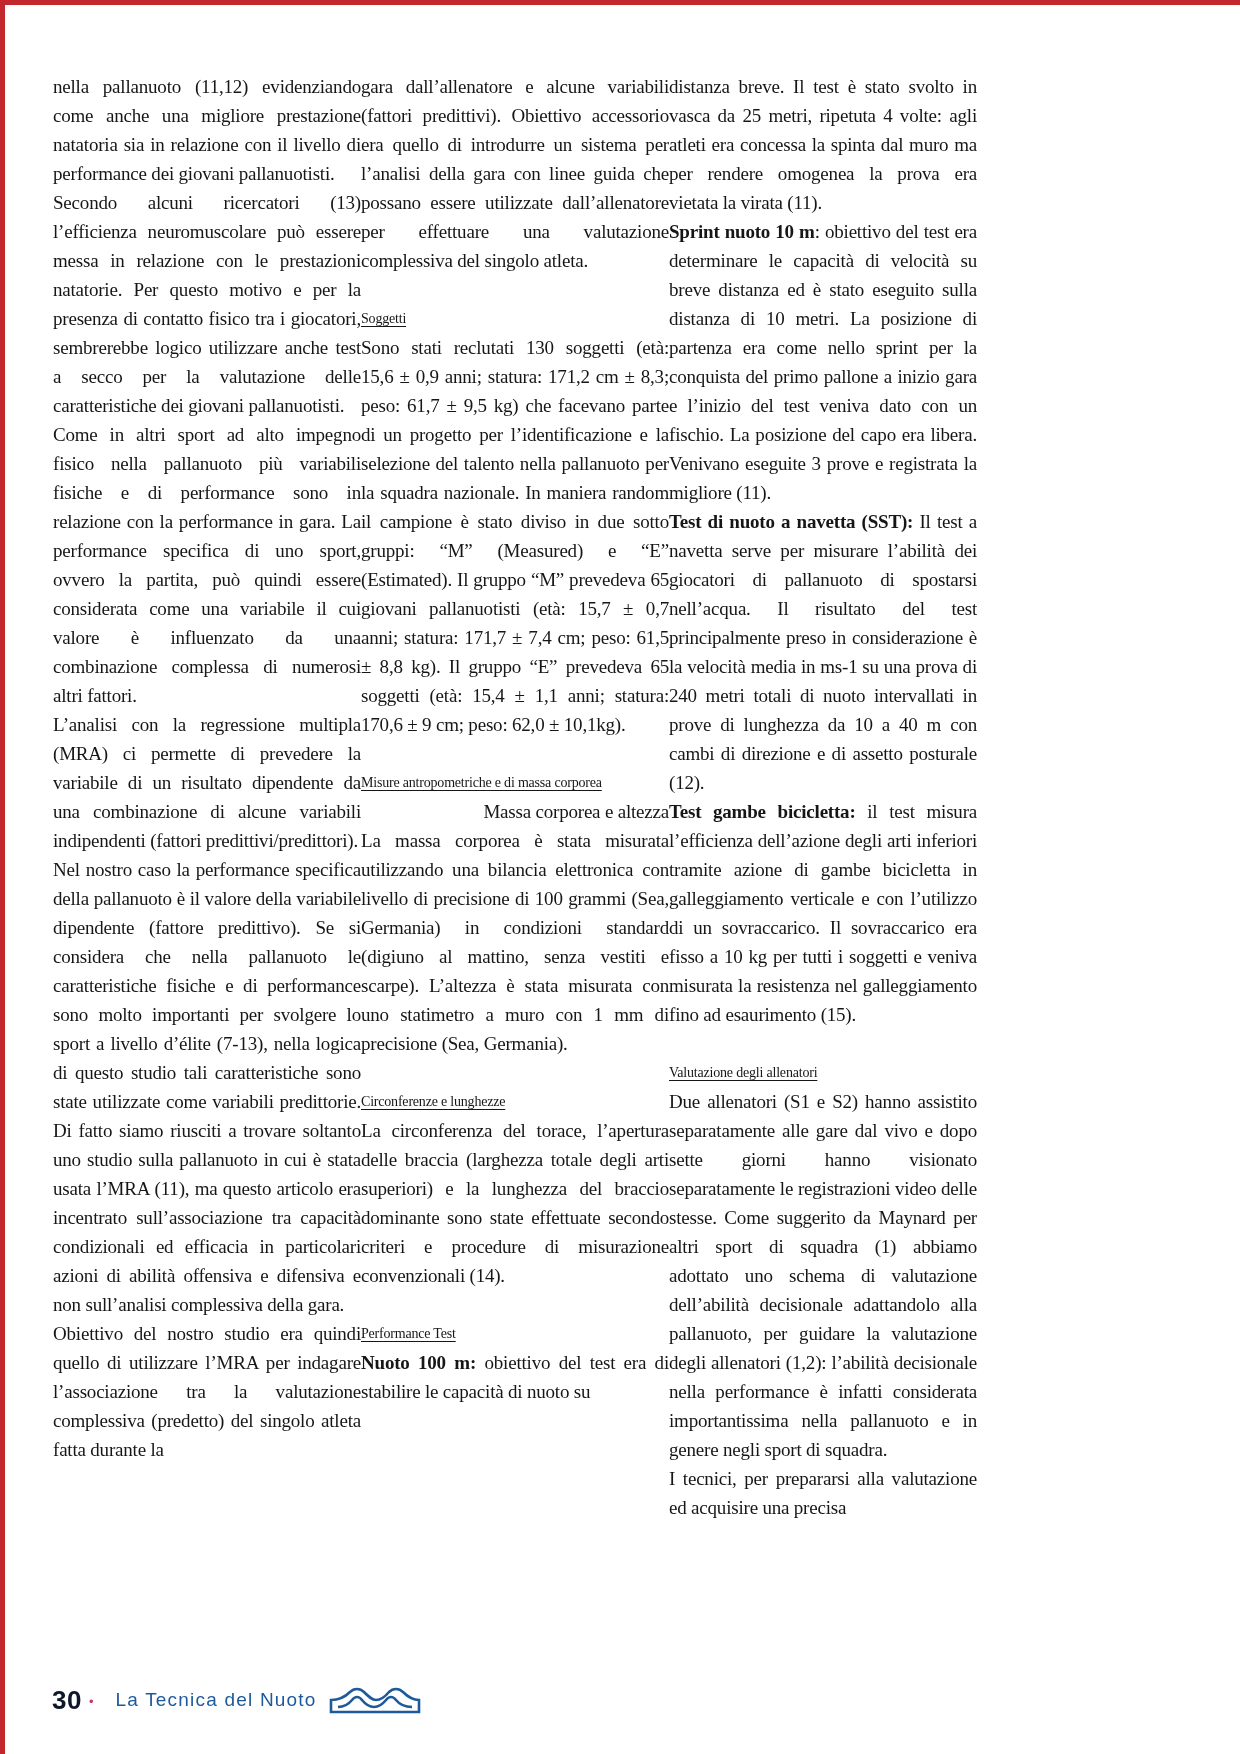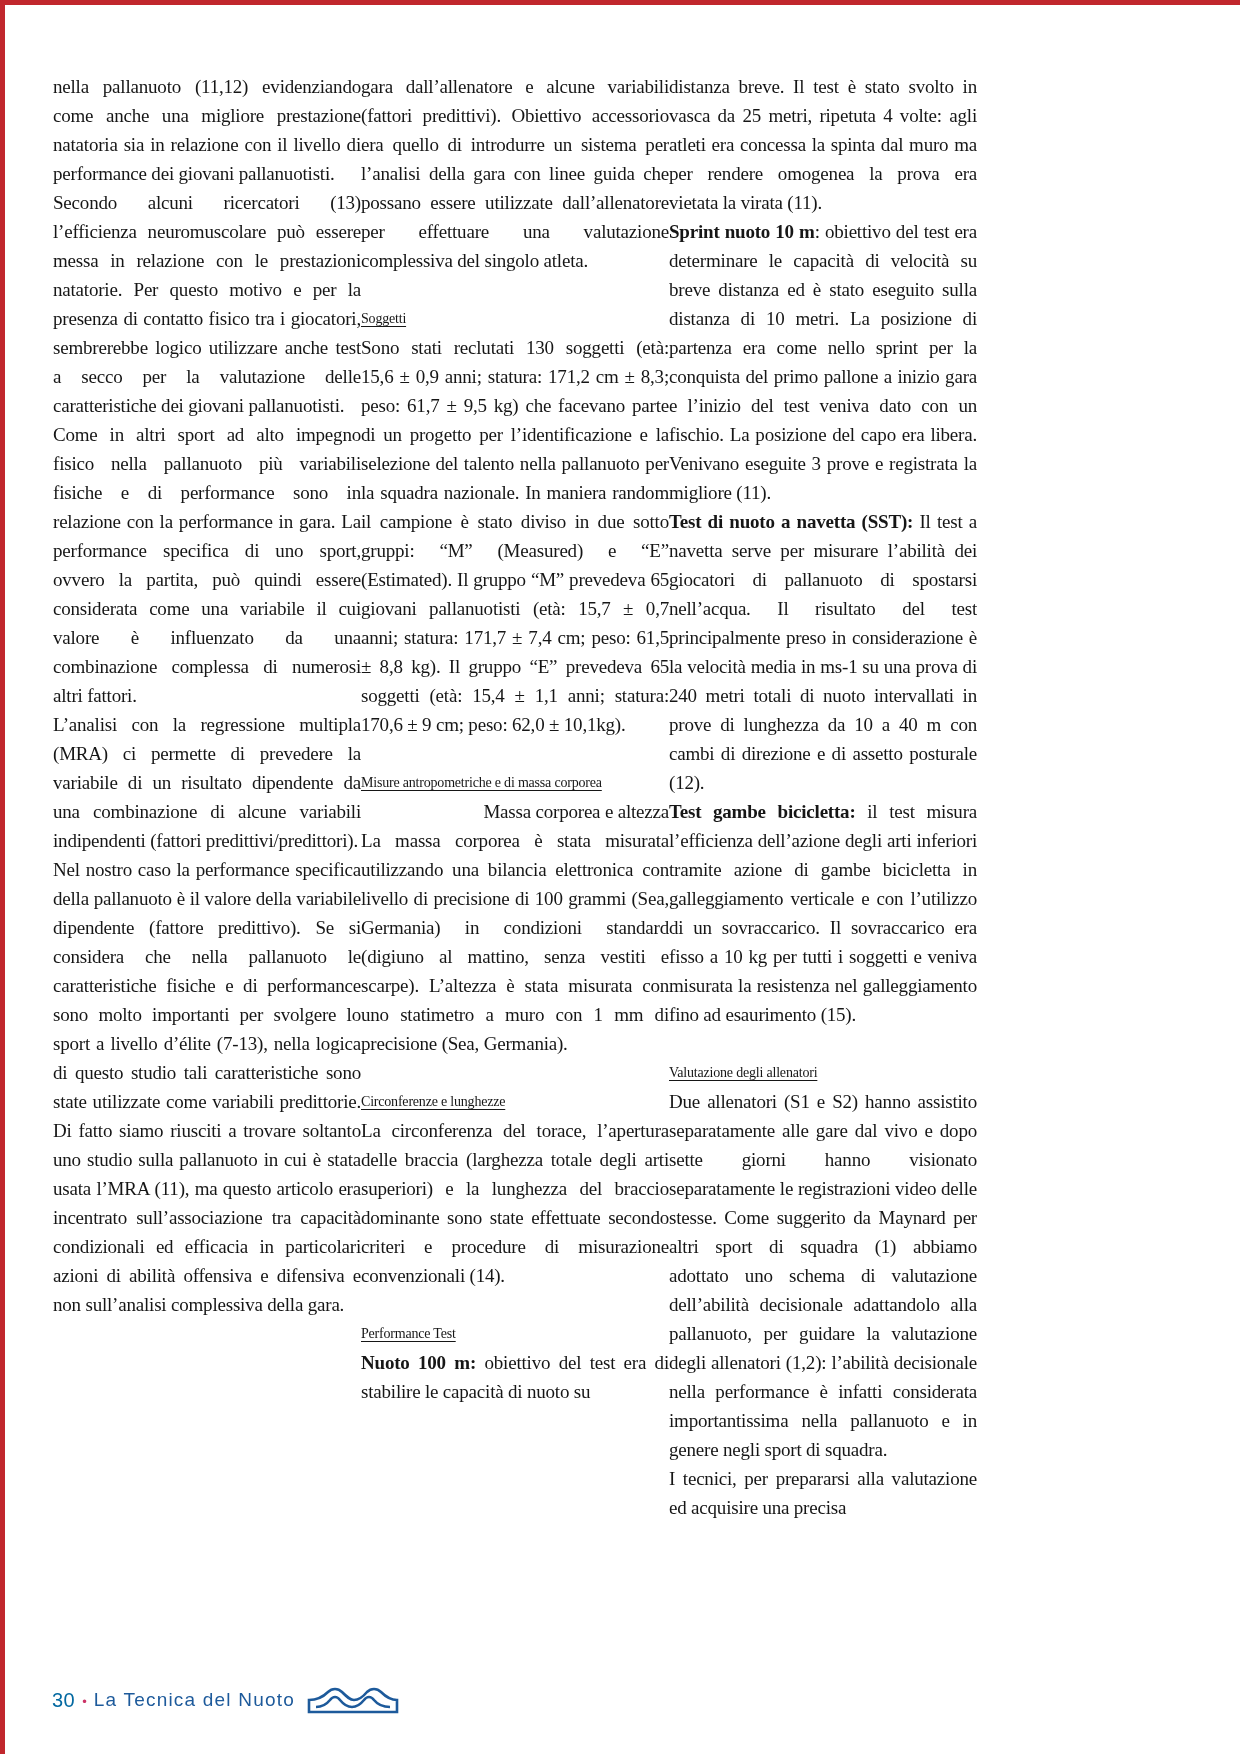--- a/index.html
+++ b/index.html
@@ -58,51 +58,53 @@
   }
   .col strong { font-weight: bold; }
   .footer {
     position: absolute;
     left: 52px; top: 1684px;
     display: flex;
     align-items: center;
     font-family: "Liberation Sans", sans-serif;
   }
   .footer .pagenum {
-    font-weight: normal;
-    font-size: 20px;
-    color: #0369a1;
+    font-weight: bold;
+    font-size: 26px;
+    color: #0f172a;
     letter-spacing: 0.5px;
   }
   .footer .dot {
     color: #cc3366;
     font-size: 13px;
     margin: 2px 7px 0 7px;
   }
   .footer .journal {
     color: #1d5a9b;
     font-size: 19px;
     letter-spacing: 1.2px;
     font-weight: 400;
+    margin-left: 15px;
   }
   .footer .logo { margin-left: 12px; display: inline-flex; align-items: center; }
 </style>
 </head>
 <body>
 
 <div class="rule-top"></div>
 <div class="rule-left"></div>
 
 <main class="columns">
   <section class="col">
       <p>nella pallanuoto (11,12) evidenziando come anche una migliore prestazione natatoria sia in relazione con il livello di performance dei giovani pallanuotisti.</p>
       <p>Secondo alcuni ricercatori (13) l’efficienza neuromuscolare può essere messa in relazione con le prestazioni natatorie. Per questo motivo e per la presenza di contatto fisico tra i giocatori, sembrerebbe logico utilizzare anche test a secco per la valutazione delle caratteristiche dei giovani pallanuotisti.</p>
       <p>Come in altri sport ad alto impegno fisico nella pallanuoto più variabili fisiche e di performance sono in relazione con la performance in gara. La performance specifica di uno sport, ovvero la partita, può quindi essere considerata come una variabile il cui valore è influenzato da una combinazione complessa di numerosi altri fattori.</p>
       <p>L’analisi con la regressione multipla (MRA) ci permette di prevedere la variabile di un risultato dipendente da una combinazione di alcune variabili indipendenti (fattori predittivi/predittori).</p>
       <p>Nel nostro caso la performance specifica della pallanuoto è il valore della variabile dipendente (fattore predittivo). Se si considera che nella pallanuoto le caratteristiche fisiche e di performance sono molto importanti per svolgere lo sport a livello d’élite (7-13), nella logica di questo studio tali caratteristiche sono state utilizzate come variabili predittorie. Di fatto siamo riusciti a trovare soltanto uno studio sulla pallanuoto in cui è stata usata l’MRA (11), ma questo articolo era incentrato sull’associazione tra capacità condizionali ed efficacia in particolari azioni di abilità offensiva e difensiva e non sull’analisi complessiva della gara.</p>
+      <p>Obiettivo del nostro studio era quindi quello di utilizzare l’MRA per indagare l’associazione tra la valutazione complessiva (predetto) del singolo atleta fatta durante la</p>
     </section>
   <section class="col">
       <p>gara dall’allenatore e alcune variabili (fattori predittivi). Obiettivo accessorio era quello di introdurre un sistema per l’analisi della gara con linee guida che possano essere utilizzate dall’allenatore per effettuare una valutazione complessiva del singolo atleta.</p>
       <h3>Soggetti</h3>
       <p>Sono stati reclutati 130 soggetti (età: 15,6 ± 0,9 anni; statura: 171,2 cm ± 8,3; peso: 61,7 ± 9,5 kg) che facevano parte di un progetto per l’identificazione e la selezione del talento nella pallanuoto per la squadra nazionale. In maniera random il campione è stato diviso in due sotto gruppi: “M” (Measured) e “E” (Estimated). Il gruppo “M” prevedeva 65 giovani pallanuotisti (età: 15,7 ± 0,7 anni; statura: 171,7 ± 7,4 cm; peso: 61,5 ± 8,8 kg). Il gruppo “E” prevedeva 65 soggetti (età: 15,4 ± 1,1 anni; statura: 170,6 ± 9 cm; peso: 62,0 ± 10,1kg).</p>
       <h3>Misure antropometriche e di massa corporea</h3>
       <p class="plain">Massa corporea e altezza</p>
       <p>La massa corporea è stata misurata utilizzando una bilancia elettronica con livello di precisione di 100 grammi (Sea, Germania) in condizioni standard (digiuno al mattino, senza vestiti e scarpe). L’altezza è stata misurata con uno statimetro a muro con 1 mm di precisione (Sea, Germania).</p>
       <h3>Circonferenze e lunghezze</h3>
       <p>La circonferenza del torace, l’apertura delle braccia (larghezza totale degli arti superiori) e la lunghezza del braccio dominante sono state effettuate secondo criteri e procedure di misurazione convenzionali (14).</p>

